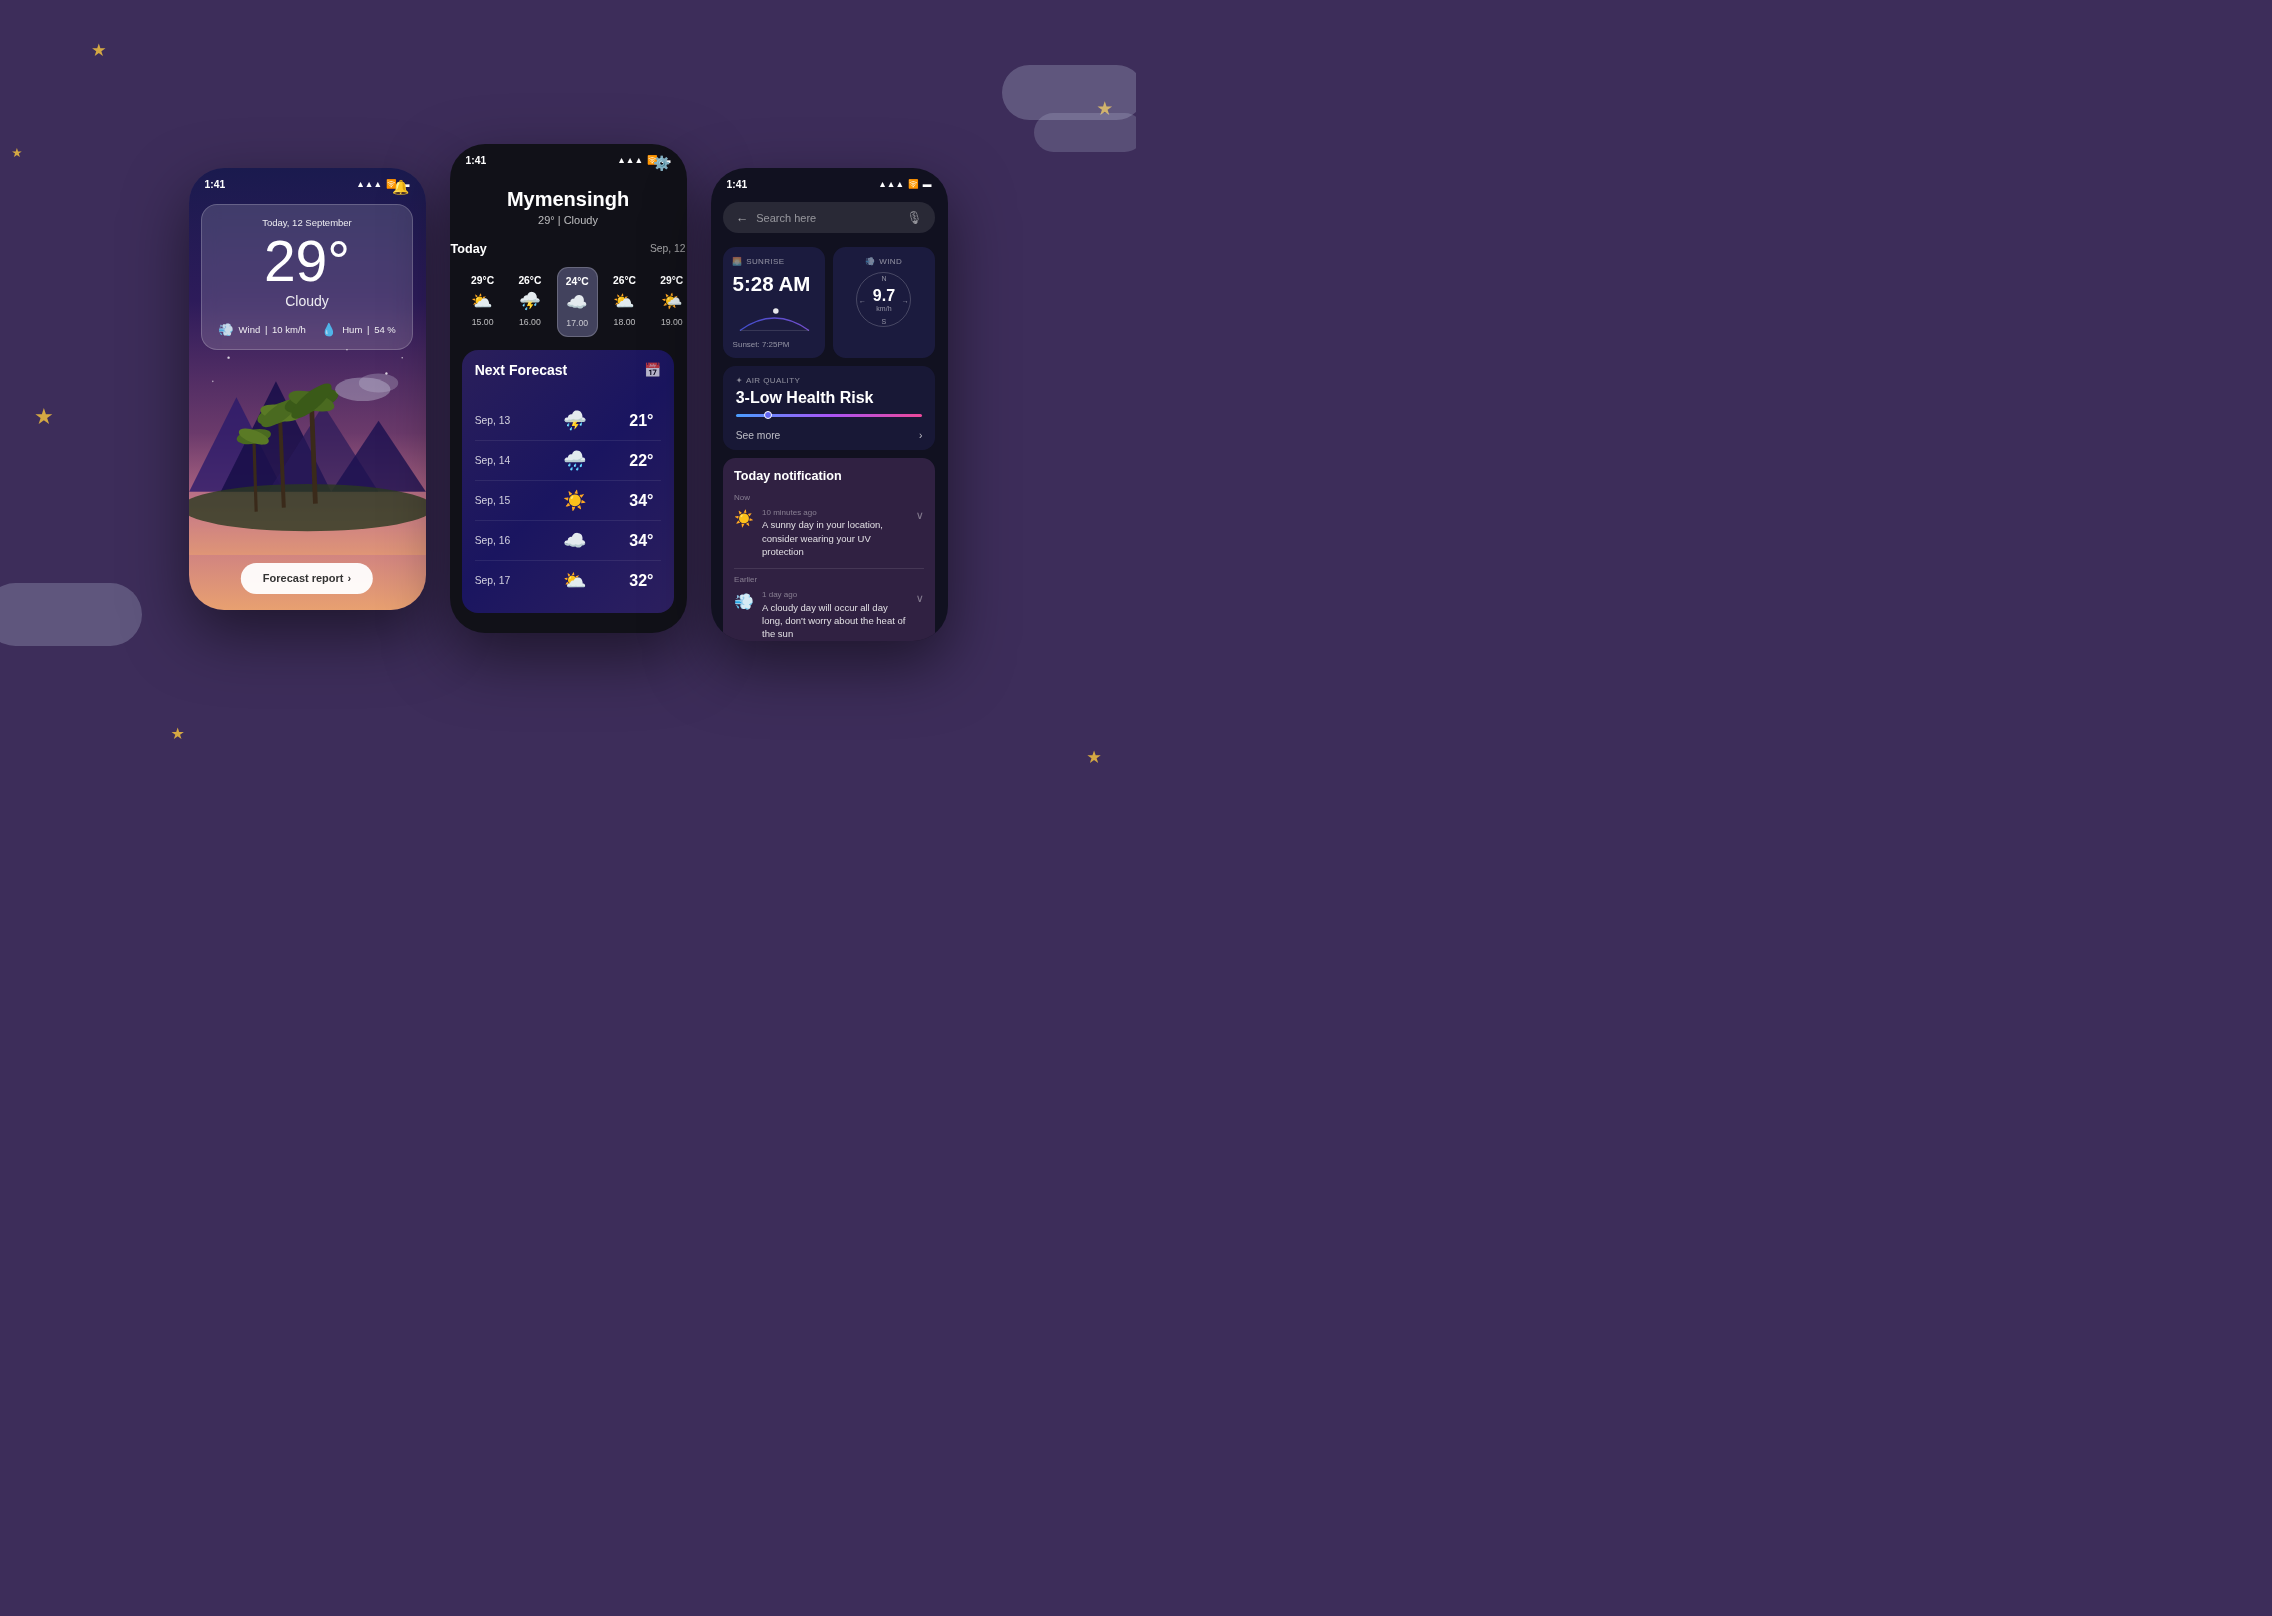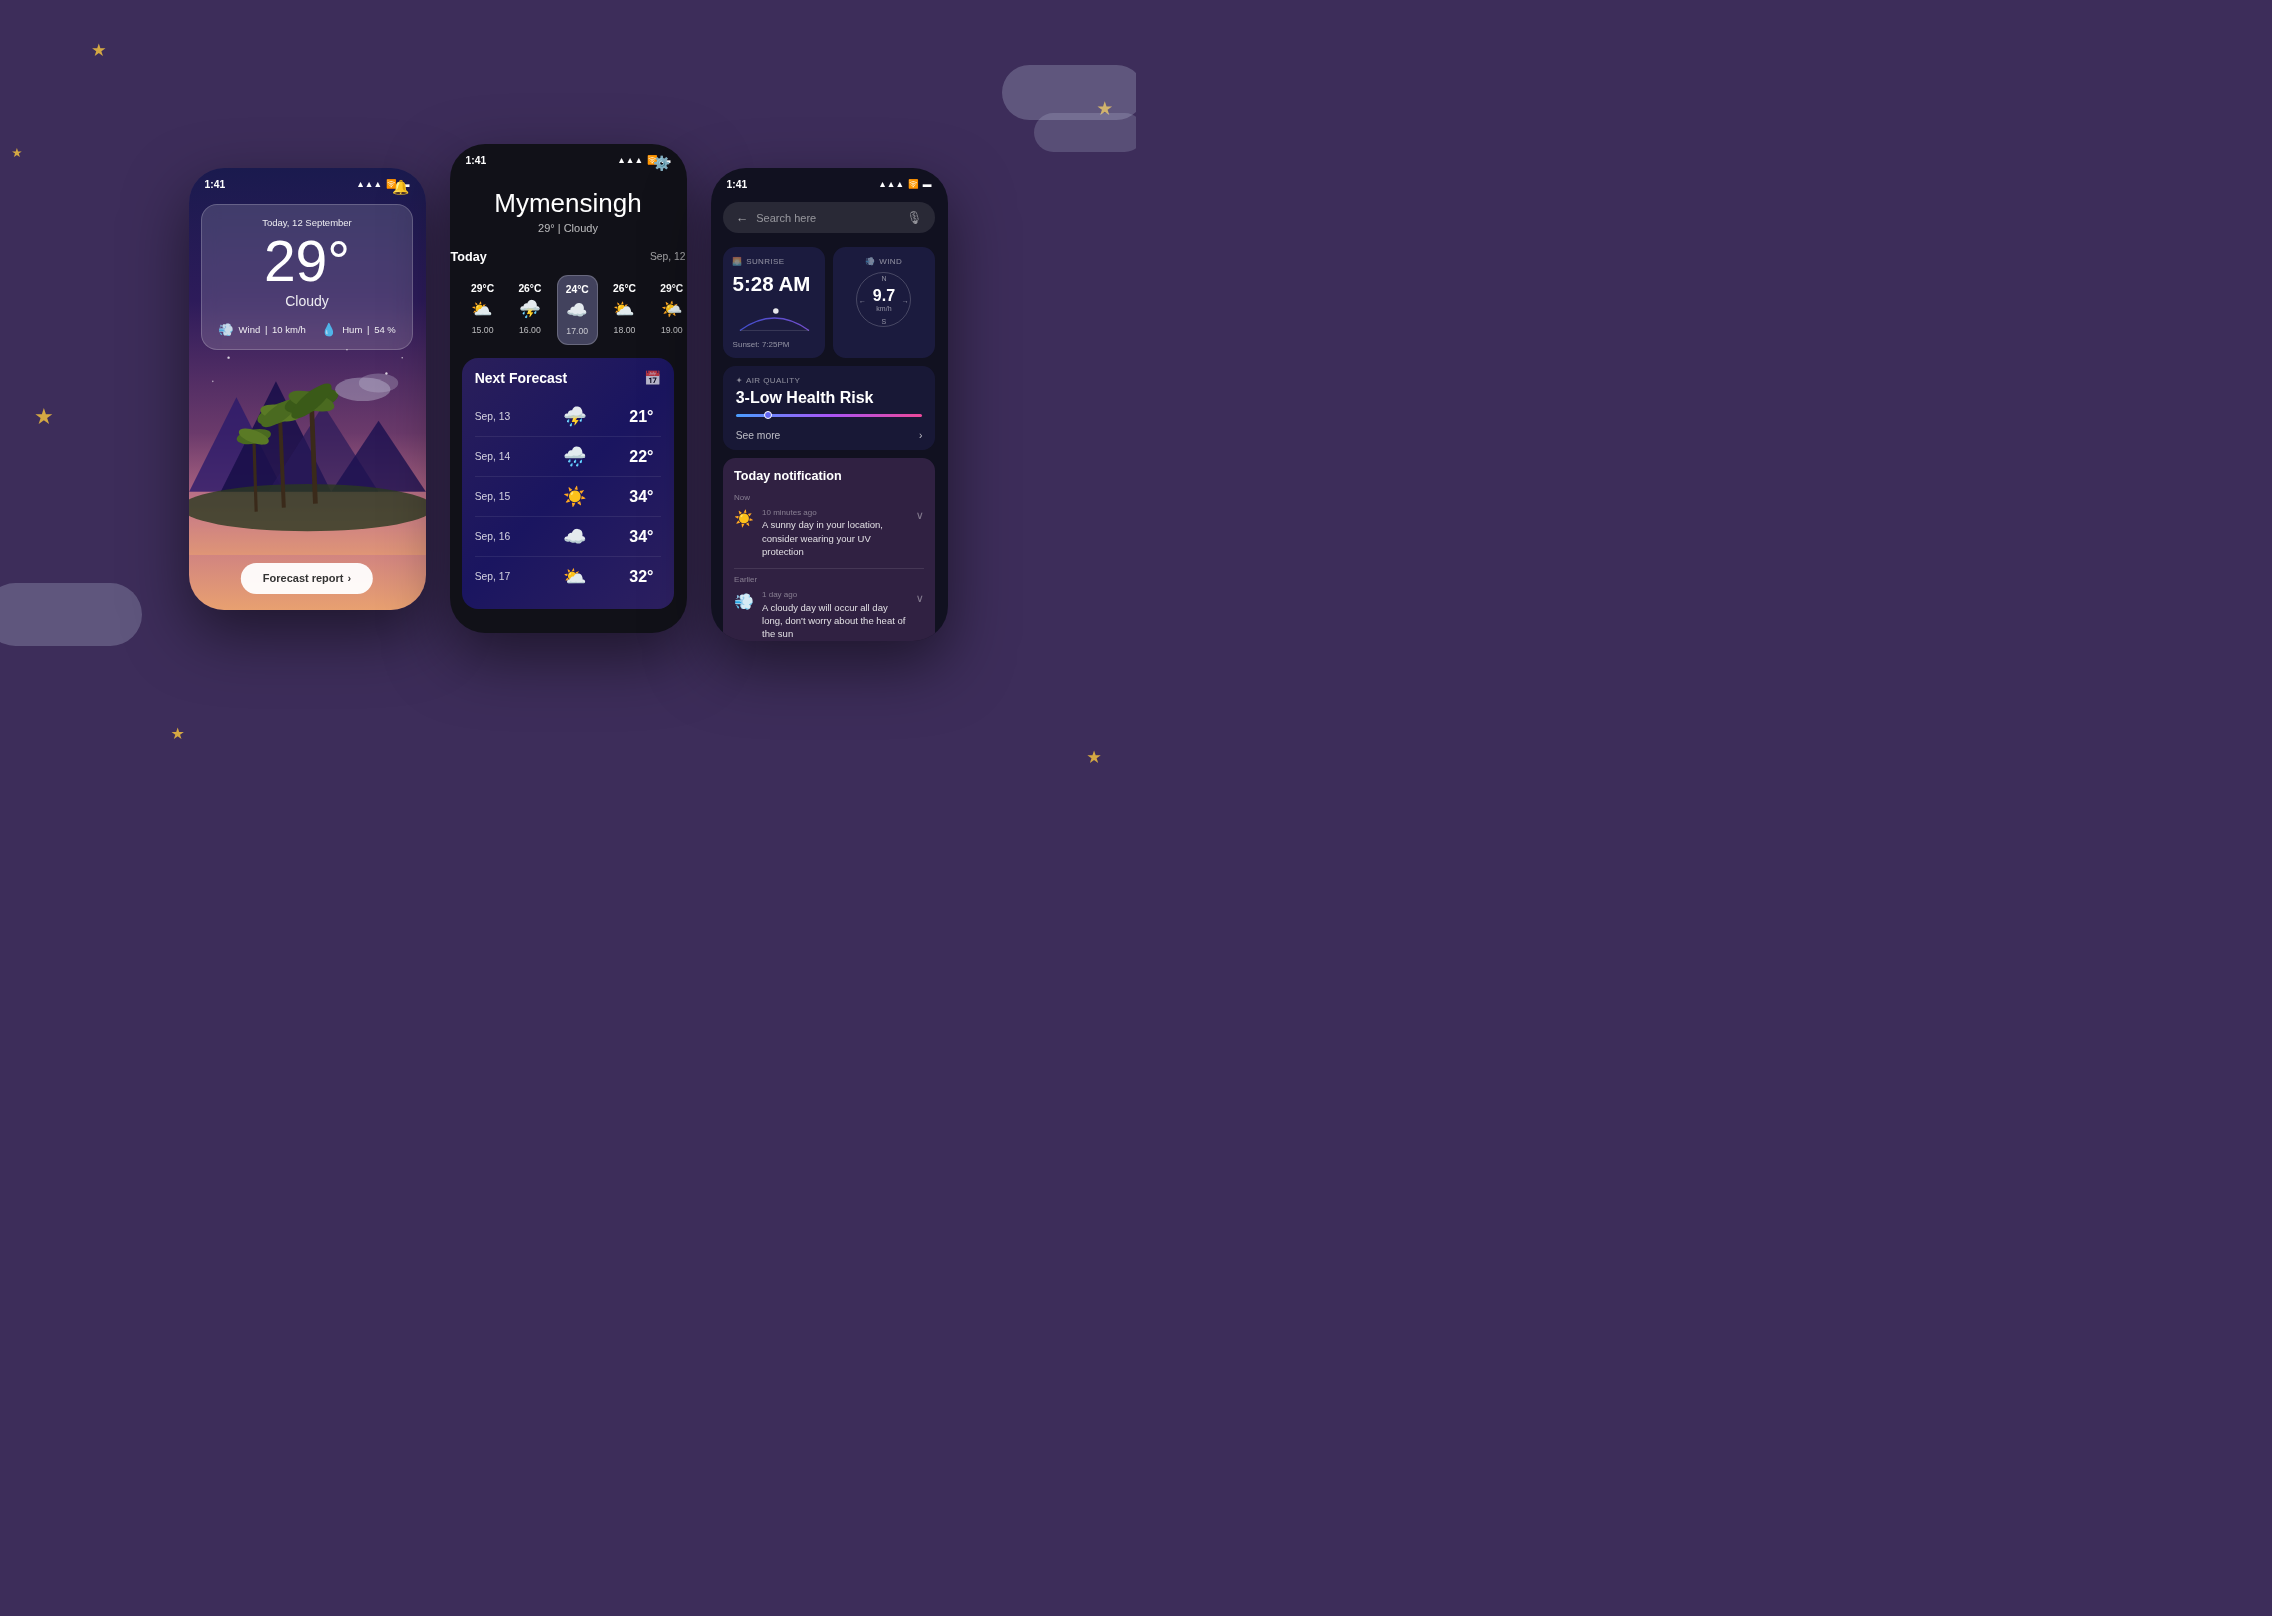--- a/index.html
+++ b/index.html
@@ -182,22 +182,22 @@
       position: absolute;
       top: 11px;
       right: 16px;
       color: white;
       font-size: 14px;
     }
 
     .phone-2-city {
       text-align: center;
       color: white;
-      font-size: 26px;
-      font-weight: 400;
+      font-size: 20px;
+      font-weight: 700;
       margin-top: 16px;
     }
 
     .phone-2-temp-condition {
       text-align: center;
       color: rgba(255,255,255,0.7);
       font-size: 11px;
       margin-top: 3.2px;
       margin-bottom: 16px;
     }
@@ -265,21 +265,21 @@
       margin: 12.6px;
       background: linear-gradient(135deg, #2a1f5a 0%, #1a1560 50%, #2d2060 100%);
       border-radius: 16px;
       padding: 12.6px;
     }
 
     .phone-2-nf-header {
       display: flex;
       justify-content: space-between;
       align-items: center;
-      margin-bottom: 11px;
+      margin-bottom: 23px;
     }
 
     .phone-2-nf-header .nf-title {
       font-size: 14px;
       font-weight: 800;
       color: white;
     }
 
     .phone-2-nf-header .nf-icon {
       font-size: 14px;

